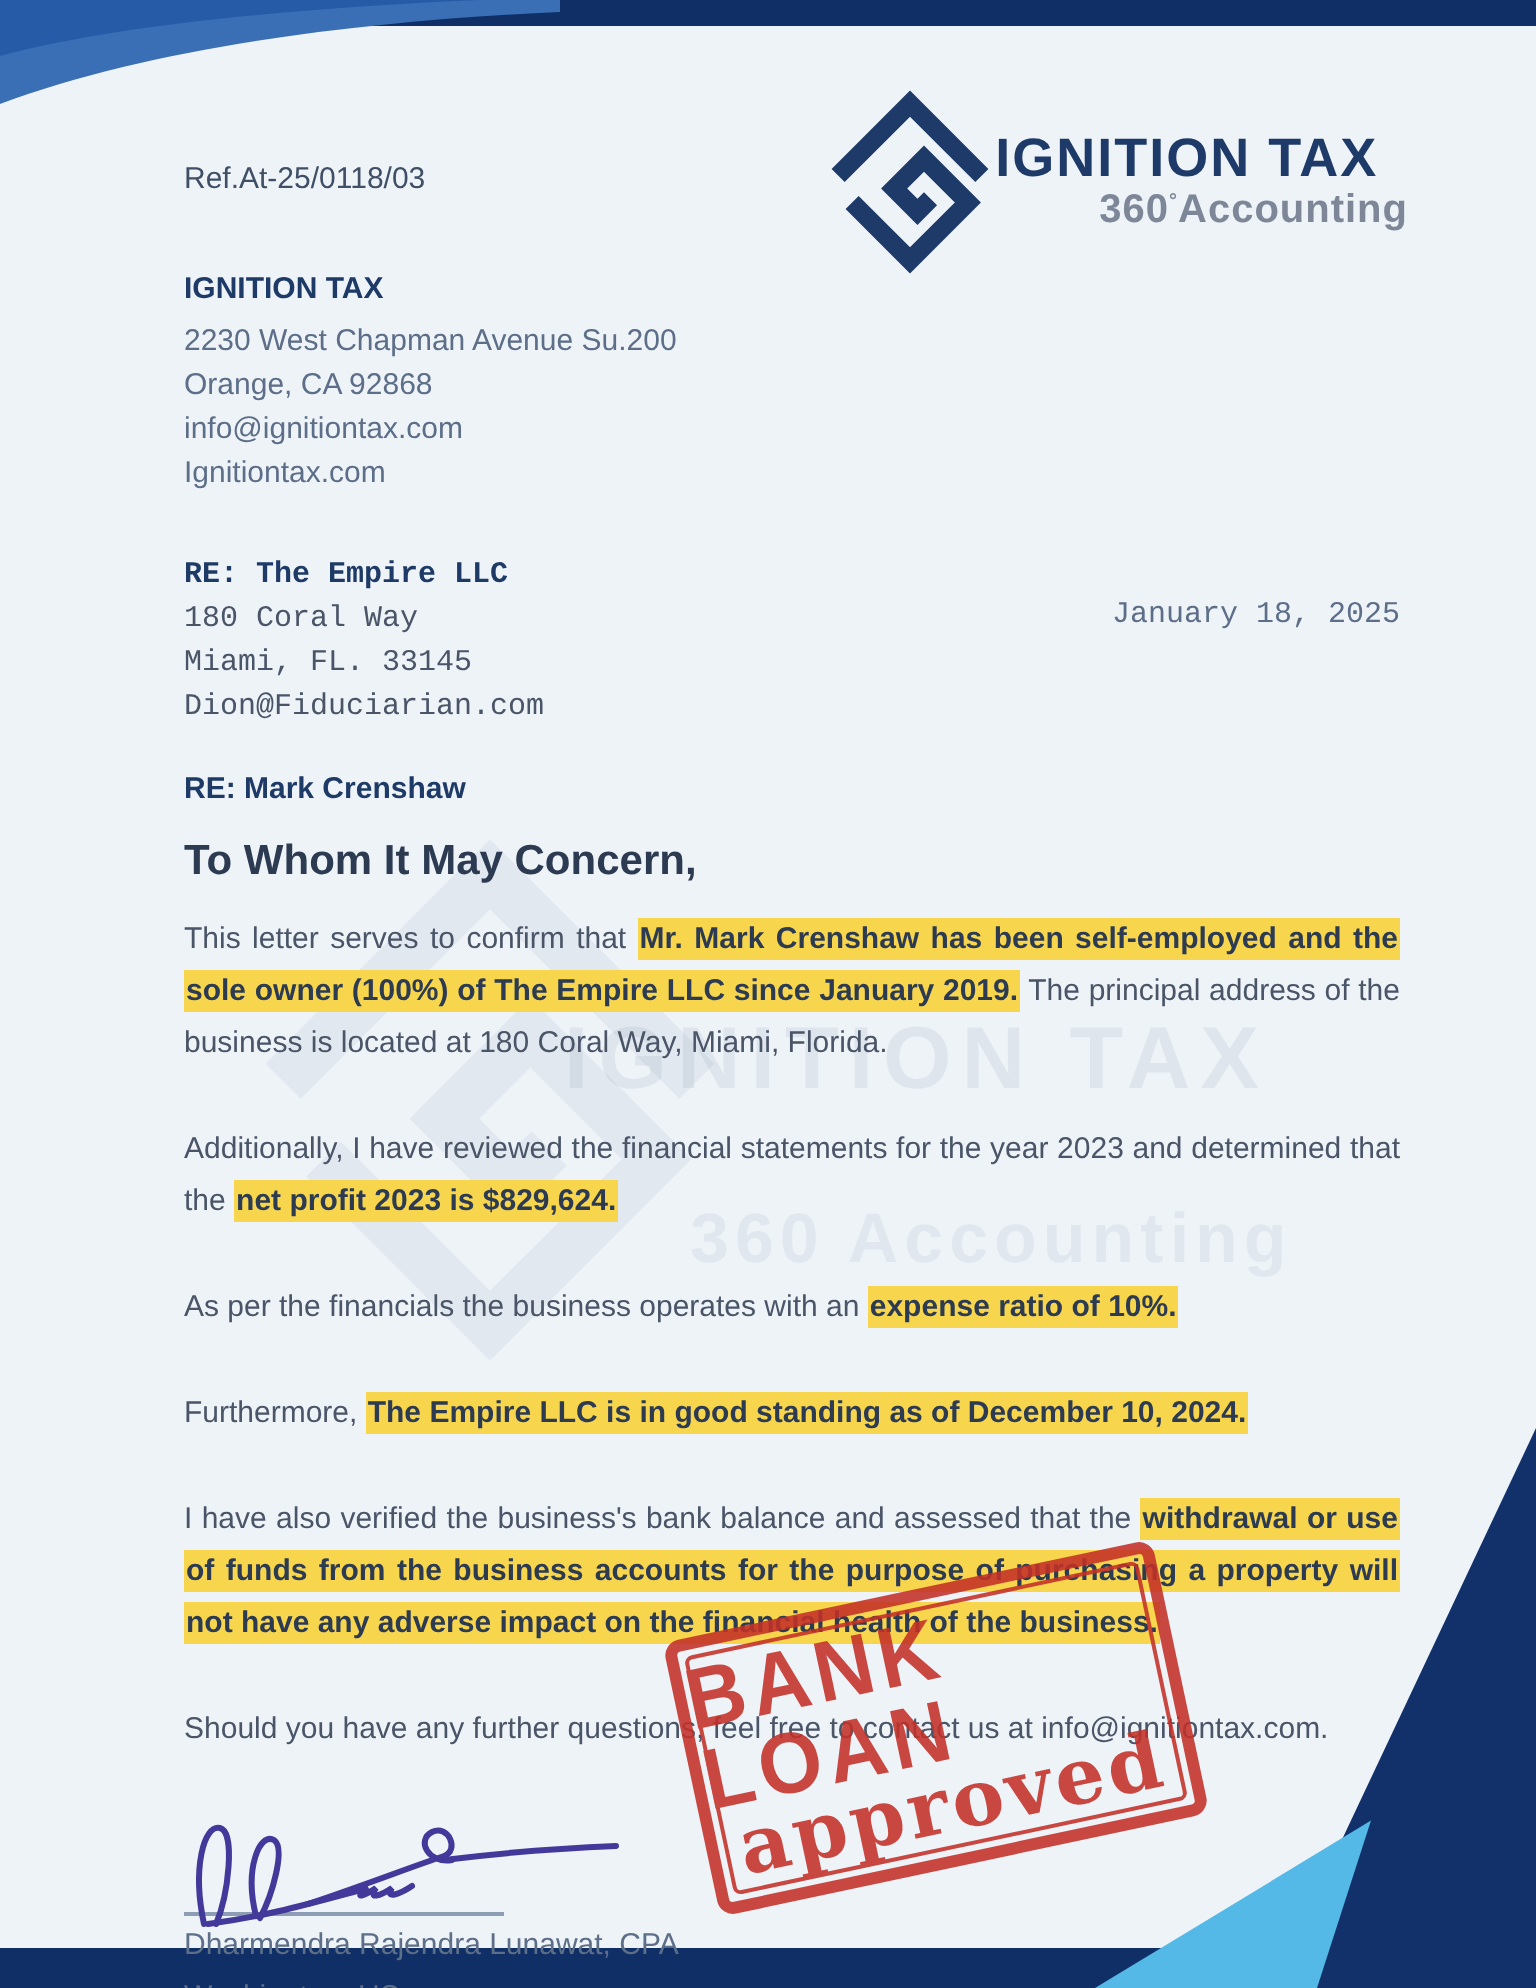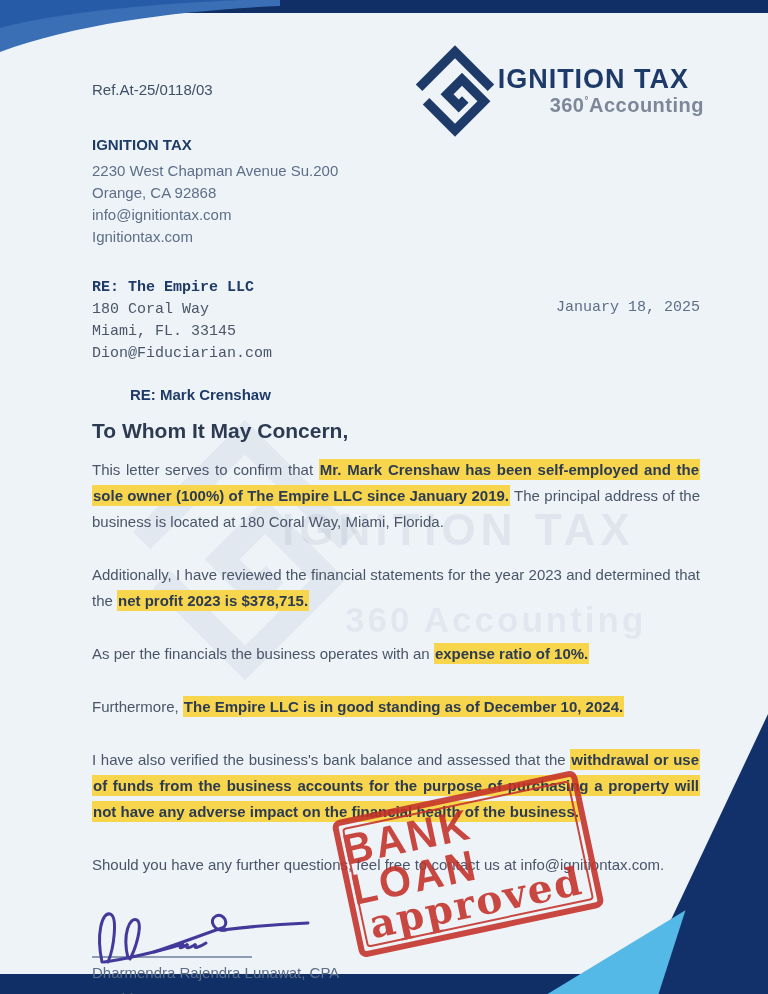--- a/index.html
+++ b/index.html
@@ -50,21 +50,21 @@
 
   .sender { margin-top:38px; }
   .sender-name { font-size:15px; font-weight:bold; color:#1e3a66; margin-bottom:7px; }
   .sender-line { font-size:15px; color:#5d6e88; line-height:22px; }
 
   .re-row { display:flex; justify-content:space-between; margin-top:29px;font-family:Liberation Mono, monospace; }
   .re-company { font-size:15px; font-weight:bold; color:#1e3a66; line-height:22px; }
   .re-line { font-size:15px; color:#4a5568; line-height:22px; }
   .date { font-size:15px; color:#5d6e88; margin-top:22px; }
 
-  .re-person { font-size:15px; font-weight:bold; color:#1e3a66; margin-top:21px;margin-left:38px; }
+  .re-person { font-size:15px; font-weight:bold; color:#1e3a66; margin-top:21px; }
   .salutation { font-size:21px; font-weight:bold; color:#2d3b52; margin-top:16px; }
 
   .para { font-size:15px; line-height:26px; color:#4a5568; text-align:justify; margin-top:14px; }
   .para.no-just { text-align:left; }
   .hl { background:#f7d64e; color:#2d3b52; font-weight:bold; padding:2px 1px; box-decoration-break:clone; -webkit-box-decoration-break:clone; }
   .gap-lg { margin-top:27px; }
 
   
   .sig-block { margin-top:26px; position:relative; }
   .sig-svg { margin-left:2px; display:block; }
@@ -139,21 +139,21 @@
     </div>
     <div class="date">January 18, 2025</div>
   </div>
 
   <div class="re-person">RE: Mark Crenshaw</div>
 
   <div class="salutation">To Whom It May Concern,</div>
 
   <p class="para"><span>This letter serves to confirm that </span><span class="hl">Mr. Mark Crenshaw has been self-employed and the sole owner (100%) of The Empire LLC since January 2019.</span><span> The principal address of the business is located at 180 Coral Way, Miami, Florida.</span></p>
 
-  <p class="para gap-lg"><span>Additionally, I have reviewed the financial statements for the year 2023 and determined that the </span><span class="hl">net profit 2023 is $378,715.</span></p>
+  <p class="para gap-lg"><span>Additionally, I have reviewed the financial statements for the year 2023 and determined that the </span><span class="hl">net profit 2023 is $829,624.</span></p>
 
   <p class="para no-just gap-lg"><span>As per the financials the business operates with an </span><span class="hl">expense ratio of 10%.</span></p>
 
   <p class="para no-just gap-lg"><span>Furthermore, </span><span class="hl">The Empire LLC is in good standing as of December 10, 2024.</span></p>
 
   <p class="para gap-lg"><span>I have also verified the business's bank balance and assessed that the </span><span class="hl">withdrawal or use of funds from the business accounts for the purpose of purchasing a property will not have any adverse impact on the financial health of the business.</span></p>
 
   <p class="para no-just gap-lg">Should you have any further questions, feel free to contact us at info@ignitiontax.com.</p>
 
   <div class="sig-block">

